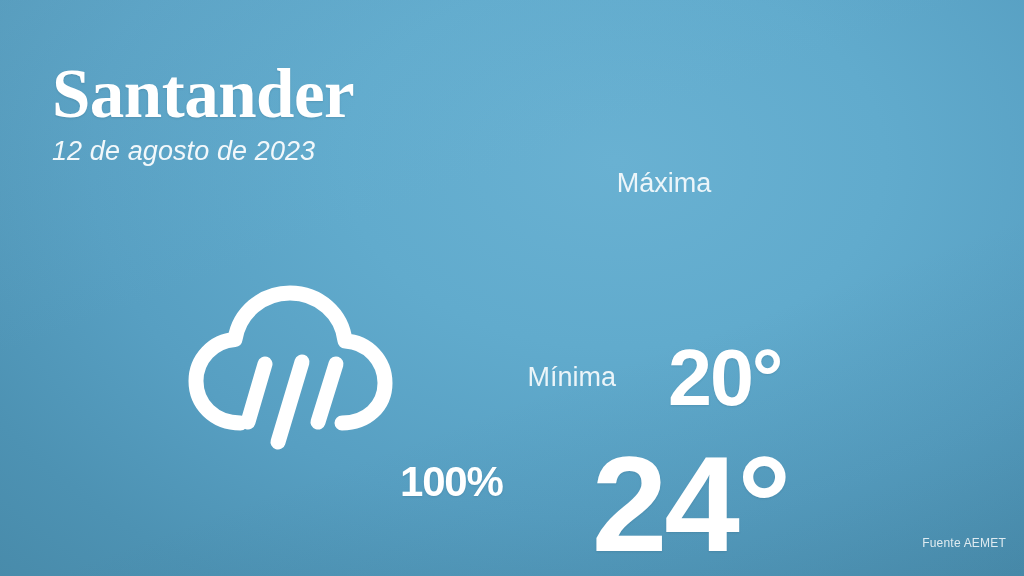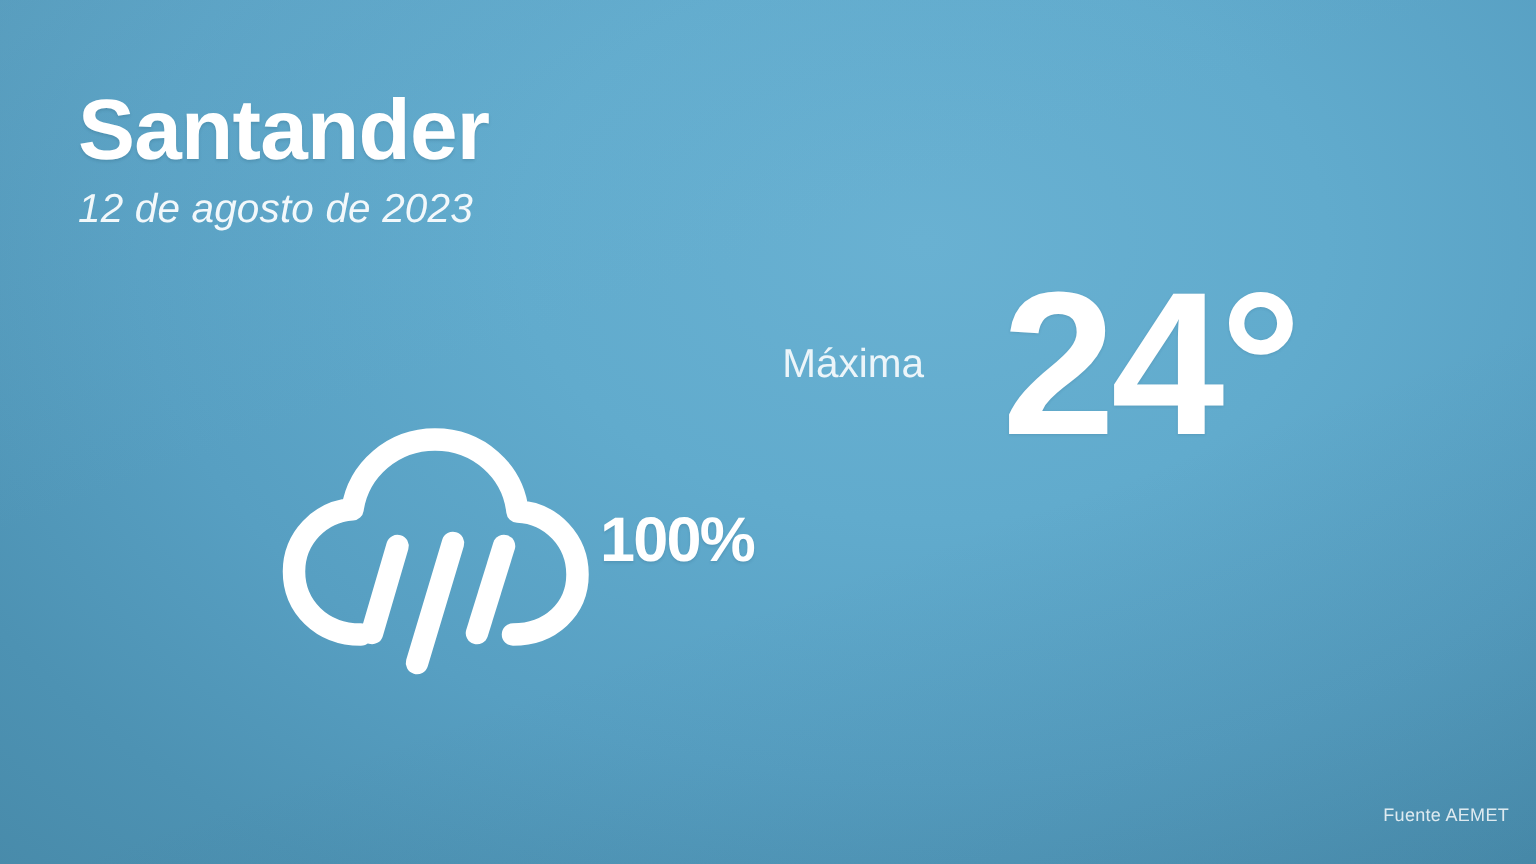--- a/index.html
+++ b/index.html
@@ -38,27 +38,28 @@
     pointer-events: none;
   }
 
   
   .header {
     position: absolute;
     left: 52px;
     top: 58px;
   }
   .city-title {
-    font-size: 57px;
+    font-size: 69px;
     font-weight: 700;
     color: #ffffff;
     letter-spacing: -0.5px;
     line-height: 1.05;
     margin: 0;
     text-shadow: 0 1px 2px rgba(30,70,95,0.18);
+    font-family: Liberation Serif, serif;
   }
   .date-line {
     margin-top: 7px;
     font-size: 27px;
     font-weight: 300;
     color: rgba(255,255,255,0.92);
     letter-spacing: 0.1px;
     line-height: 1.1;
     font-style: italic;
   }
@@ -99,21 +100,21 @@
     white-space: nowrap;
   }
   .reading-value {
     color: #ffffff;
     font-weight: 700;
     letter-spacing: -1.5px;
     white-space: nowrap;
     text-shadow: 0 1px 2px rgba(30,70,95,0.15);
   }
 
-  .row-max { height: 148px; }
+  .row-max { height: 148px; flex-direction: column; }
   .row-max .reading-label { font-size: 27px; }
   .row-max .reading-value { font-size: 136px; line-height: 1; letter-spacing: -3px; }
 
   .row-min { height: 122px; }
   .row-min .reading-label { font-size: 27px; }
   .row-min .reading-value { font-size: 79px; line-height: 1; letter-spacing: -2px; }
 
   .row-prec { height: 88px; }
   .row-prec .reading-label { font-size: 25px; }
   .row-prec .reading-value { font-size: 42px; line-height: 1; letter-spacing: -1.2px; }
@@ -158,20 +159,24 @@
     </svg>
   </div>
 
   <div class="readings">
 
     <div class="reading-row row-max">
       <div class="reading-label">Máxima</div>
       <div class="reading-value">24°</div>
     </div>
 
+    <div class="reading-row row-min">
+      <div class="reading-label">Mínima</div>
+      <div class="reading-value">20°</div>
+    </div>
 
     <div class="reading-row row-prec">
       <div class="reading-value">100%</div>
     </div>
 
   </div>
 
   <div class="source-note">Fuente AEMET</div>
 
 </div>

